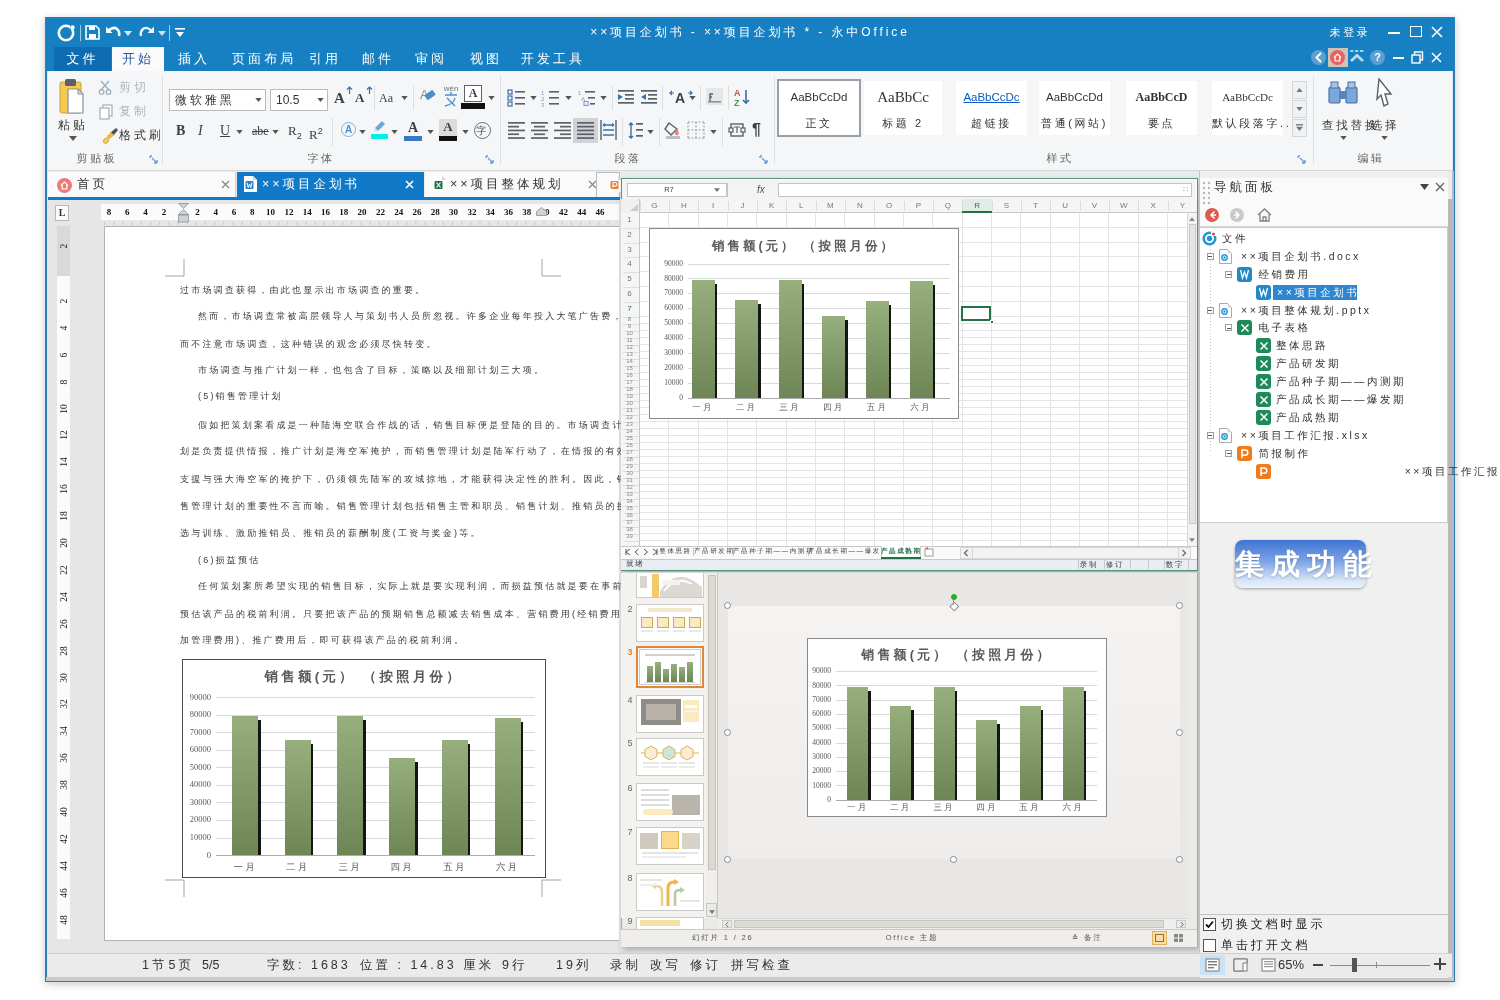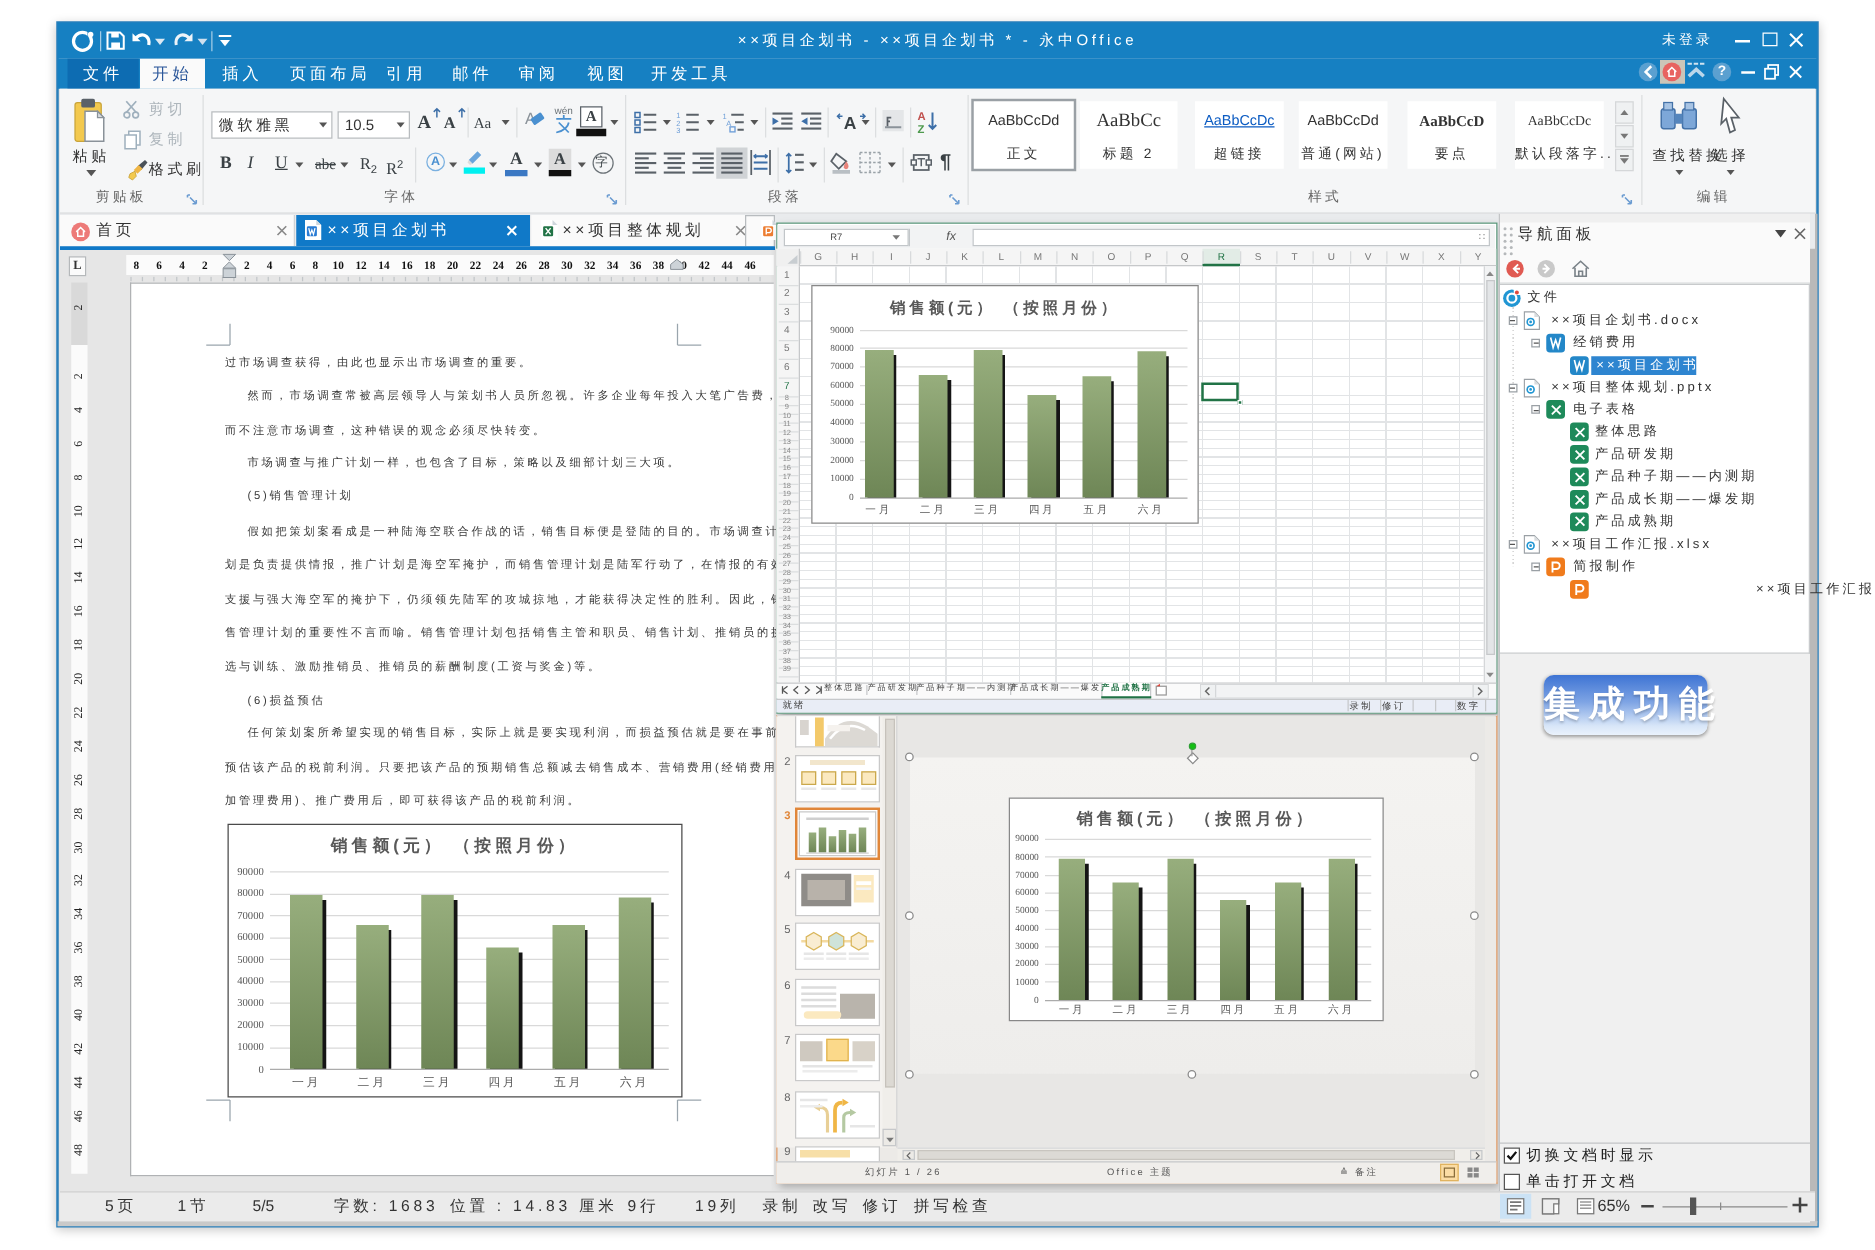--- a/index.html
+++ b/index.html
@@ -1152,21 +1152,21 @@
 <div class="a" style="left:1235px;top:540px;width:131px;height:48px;font-size:29px;line-height:48px;color:#fff;text-align:center;white-space:nowrap;letter-spacing:7.0px;font-weight:bold;text-shadow:0 1px 2px rgba(0,0,0,0.2)">集成功能</div>
 <div class="a" style="left:1199px;top:913.5px;width:249px;height:39.5px;border-top:1px solid #c2c4c6"></div>
 <div class="a" style="left:1203px;top:918px;width:13px;height:13px;background:#fff;border:1px solid #555"></div>
 <svg class="a" style="left:1205px;top:920px" width="9" height="9" viewBox="0 0 9 9">
     <path d="M1 4.5 L3.5 7 L8 1.5" stroke="#111" stroke-width="1.8" fill="none"></path>
   </svg>
 <div class="a" style="left:1221px;top:917px;width:120px;height:15px;font-size:12px;line-height:15px;color:#222;text-align:left;white-space:nowrap;letter-spacing:2.9px;">切换文档时显示</div>
 <div class="a" style="left:1203px;top:938.5px;width:13px;height:13px;background:#fff;border:1px solid #555"></div>
 <div class="a" style="left:1221px;top:937.5px;width:110px;height:15px;font-size:12px;line-height:15px;color:#222;text-align:left;white-space:nowrap;letter-spacing:2.9px;">单击打开文档</div>
 <div class="a" style="left:48px;top:953px;width:1404px;height:24px;background:#ebebeb;border-top:1px solid #cfcfcf"></div>
-<div class="a" style="left:84px;top:953px;width:110px;height:24px;font-size:12.5px;line-height:24px;color:#333;text-align:left;white-space:nowrap;letter-spacing:3.0px;">5页</div>
+<div class="a" style="left:84px;top:953px;width:110px;height:24px;font-size:12.5px;line-height:24px;color:#333;text-align:right;white-space:nowrap;letter-spacing:3.0px;">5页</div>
 <div class="a" style="left:142px;top:953px;width:110px;height:24px;font-size:12.5px;line-height:24px;color:#333;text-align:left;white-space:nowrap;letter-spacing:3.0px;">1节</div>
 <div class="a" style="left:202px;top:953px;width:110px;height:24px;font-size:12.5px;line-height:24px;color:#333;text-align:left;white-space:nowrap;">5/5</div>
 <div class="a" style="left:267px;top:953px;width:110px;height:16px;font-size:12.5px;line-height:24px;color:#333;text-align:left;white-space:nowrap;letter-spacing:3.0px;">字数: 1683</div>
 <div class="a" style="left:360px;top:953px;width:110px;height:24px;font-size:12.5px;line-height:24px;color:#333;text-align:left;white-space:nowrap;letter-spacing:3.0px;">位置 : 14.83 厘米</div>
 <div class="a" style="left:502px;top:953px;width:110px;height:24px;font-size:12.5px;line-height:24px;color:#333;text-align:left;white-space:nowrap;letter-spacing:3.0px;">9行</div>
 <div class="a" style="left:556px;top:953px;width:110px;height:24px;font-size:12.5px;line-height:24px;color:#333;text-align:left;white-space:nowrap;letter-spacing:3.0px;">19列</div>
 <div class="a" style="left:610px;top:953px;width:110px;height:24px;font-size:12.5px;line-height:24px;color:#333;text-align:left;white-space:nowrap;letter-spacing:3.0px;">录制</div>
 <div class="a" style="left:650px;top:953px;width:110px;height:24px;font-size:12.5px;line-height:24px;color:#333;text-align:left;white-space:nowrap;letter-spacing:3.0px;">改写</div>
 <div class="a" style="left:690px;top:953px;width:110px;height:24px;font-size:12.5px;line-height:24px;color:#333;text-align:left;white-space:nowrap;letter-spacing:3.0px;">修订</div>
 <div class="a" style="left:731px;top:953px;width:110px;height:24px;font-size:12.5px;line-height:24px;color:#333;text-align:left;white-space:nowrap;letter-spacing:3.0px;">拼写检查</div>

